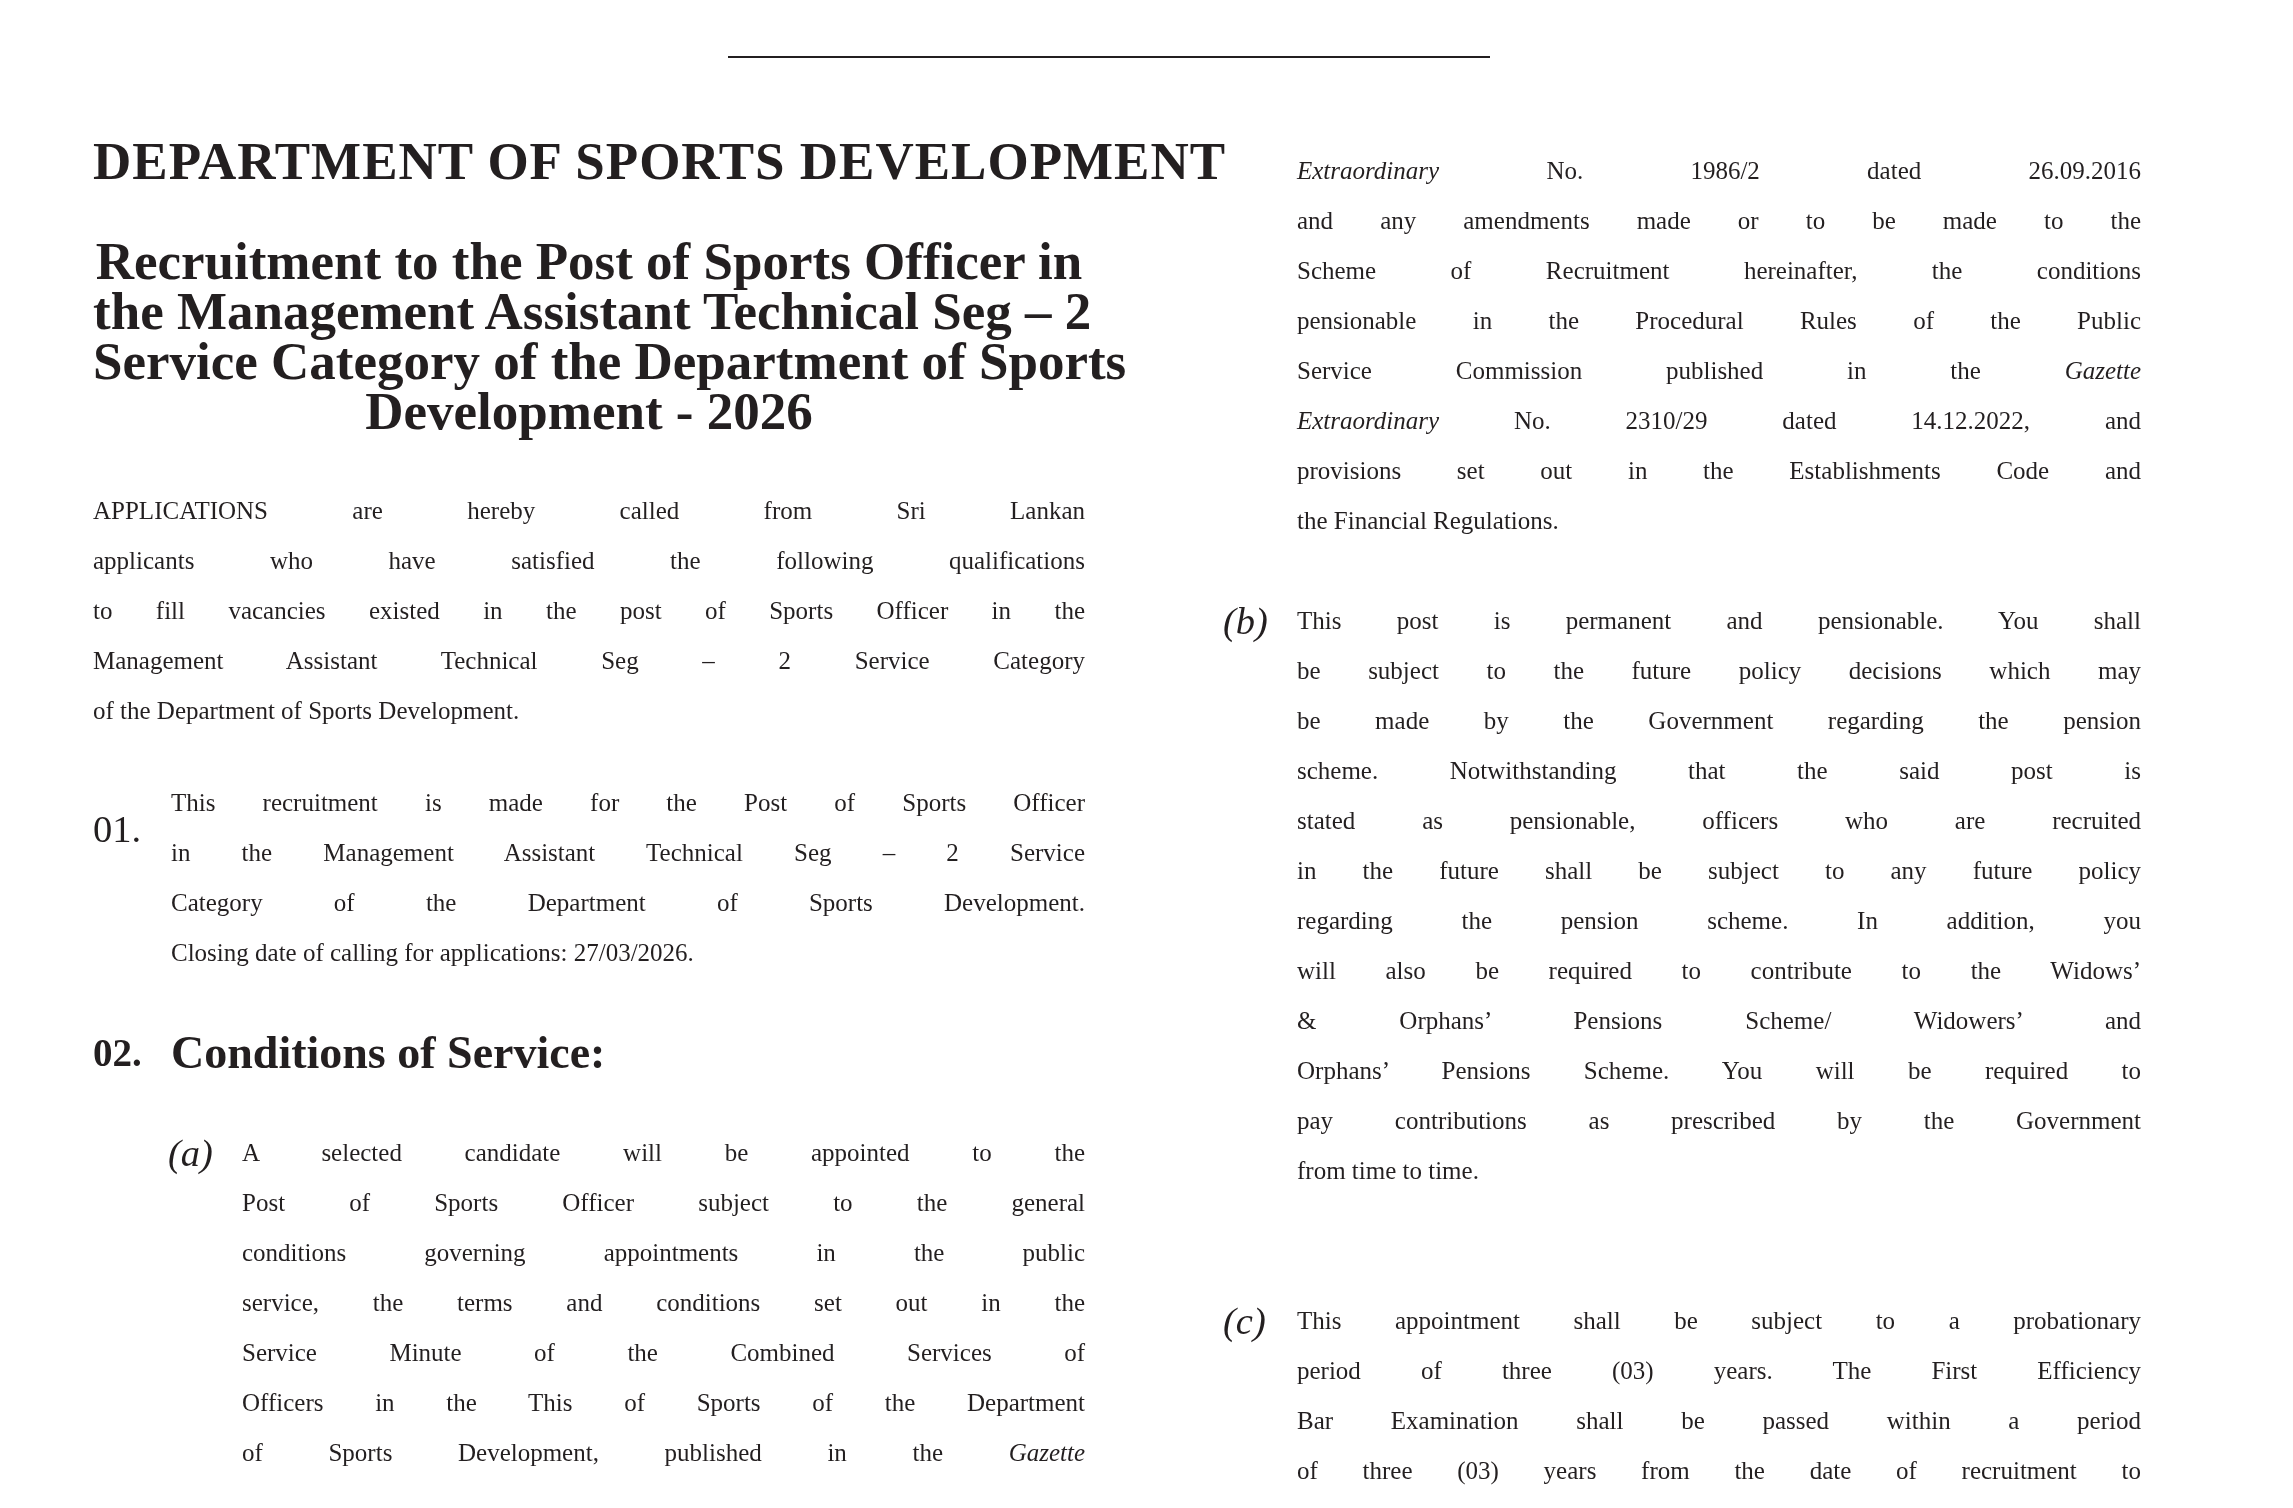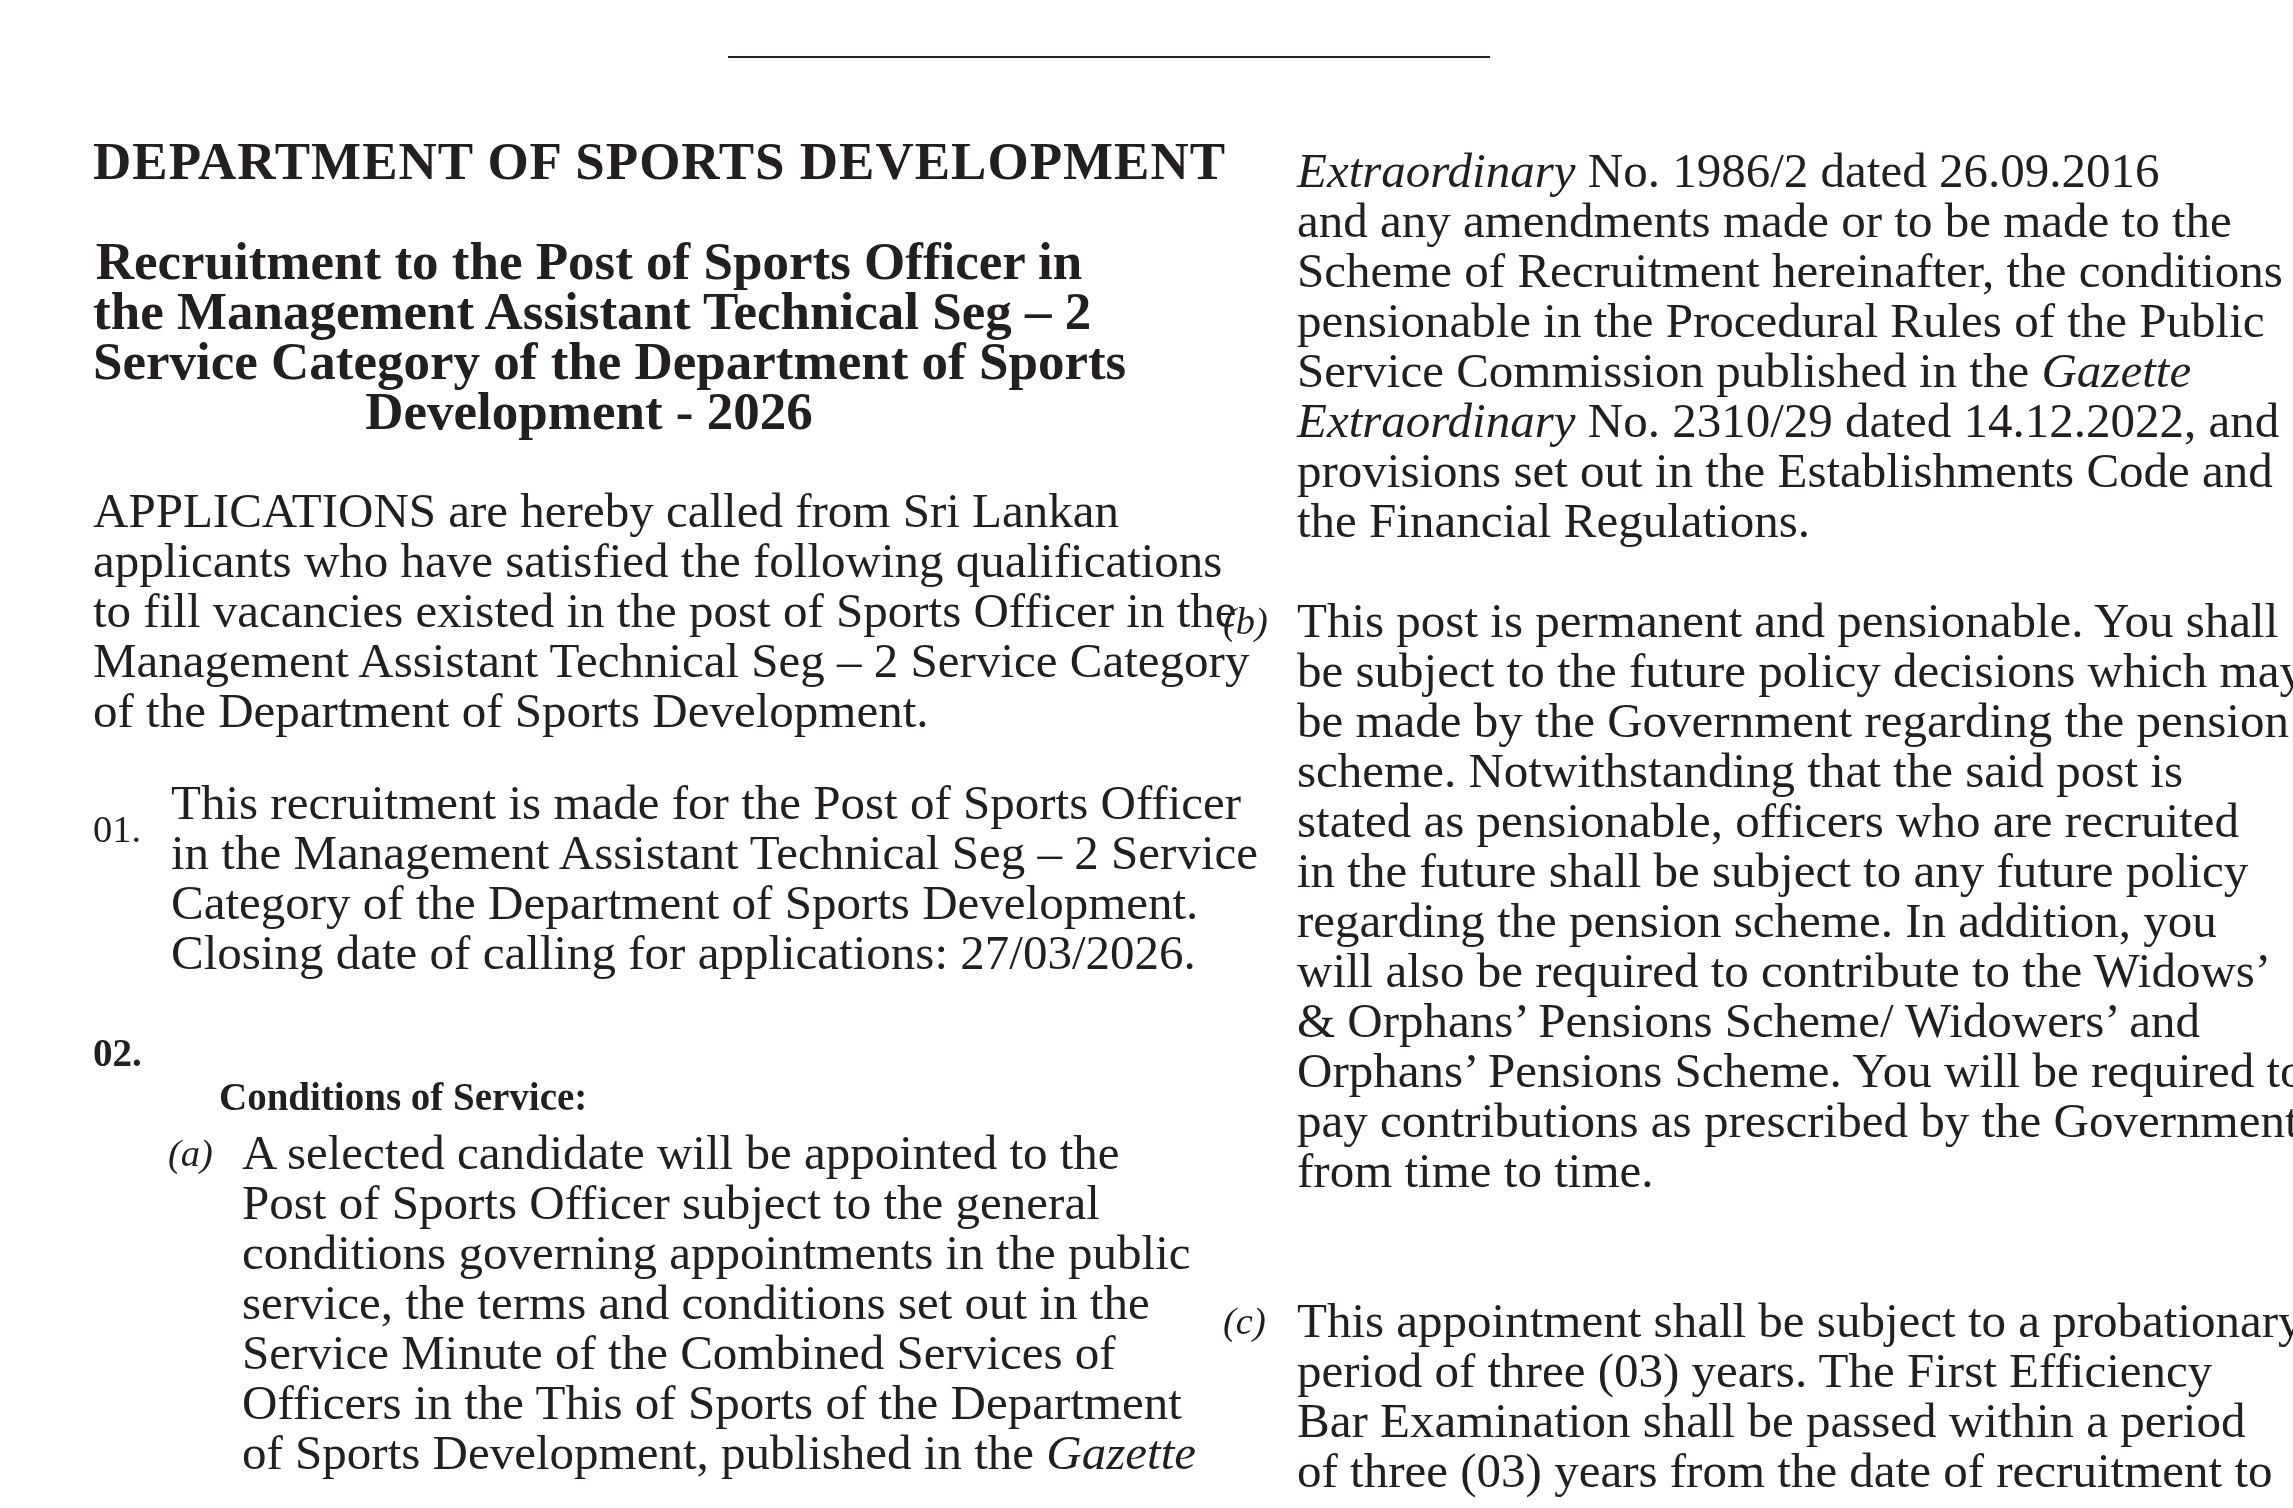--- a/index.html
+++ b/index.html
@@ -48,21 +48,21 @@
     width: 992px;
     top: 236px;
     font-weight: bold;
     font-size: 53px;
     line-height: 50px;
     text-align: center;
   }
   .title .tline { display: block; white-space: nowrap; }
 
   .para {
-    font-size: 49px;
+    font-size: 25px;
     line-height: 50px;
     text-align: justify;
     text-align-last: left;
   }
   .para .ln {
     display: block;
     text-align: justify;
     text-align-last: justify;
     white-space: nowrap;
     height: 50px;
@@ -73,21 +73,21 @@
   .intro { left: 0; width: 992px; top: 486px; }
 
   .num {
     font-size: 38.5px;
     line-height: 50px;
   }
   .item01-num { left: 0; top: 804px; }
   .item01-body { left: 78px; width: 914px; top: 778px; }
 
   .item02-num { left: 0; top: 1028px; font-weight: bold; font-size: 39px; }
-  .item02-title { left: 78px; top: 1072px; font-weight: bold; font-size: 39px; line-height: 50px; white-space: nowrap; margin-left: 48px; }
+  .item02-title { left: 78px; top: 1028px; font-weight: bold; font-size: 46px; line-height: 50px; white-space: nowrap; }
 
   .suba-label { left: 75px; top: 1128px; font-style: italic; }
   .suba-body { left: 149px; width: 843px; top: 1128px; }
 
   .rc-cont { left: 74px; width: 844px; top: 146px; }
   .subb-label { left: 0; top: 596px; font-style: italic; }
   .subb-body { left: 74px; width: 844px; top: 596px; }
   .subc-label { left: 0; top: 1296px; font-style: italic; }
   .subc-body { left: 74px; width: 844px; top: 1296px; }
 

